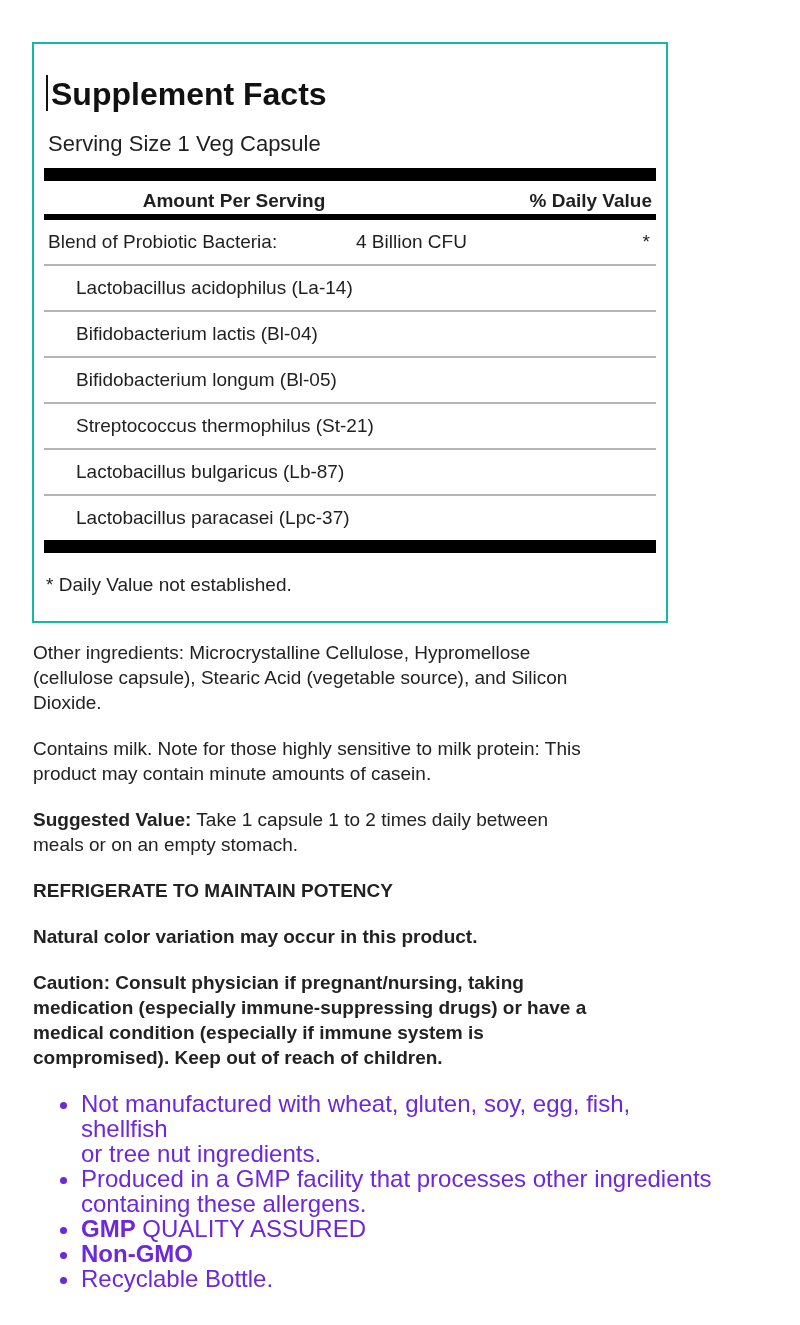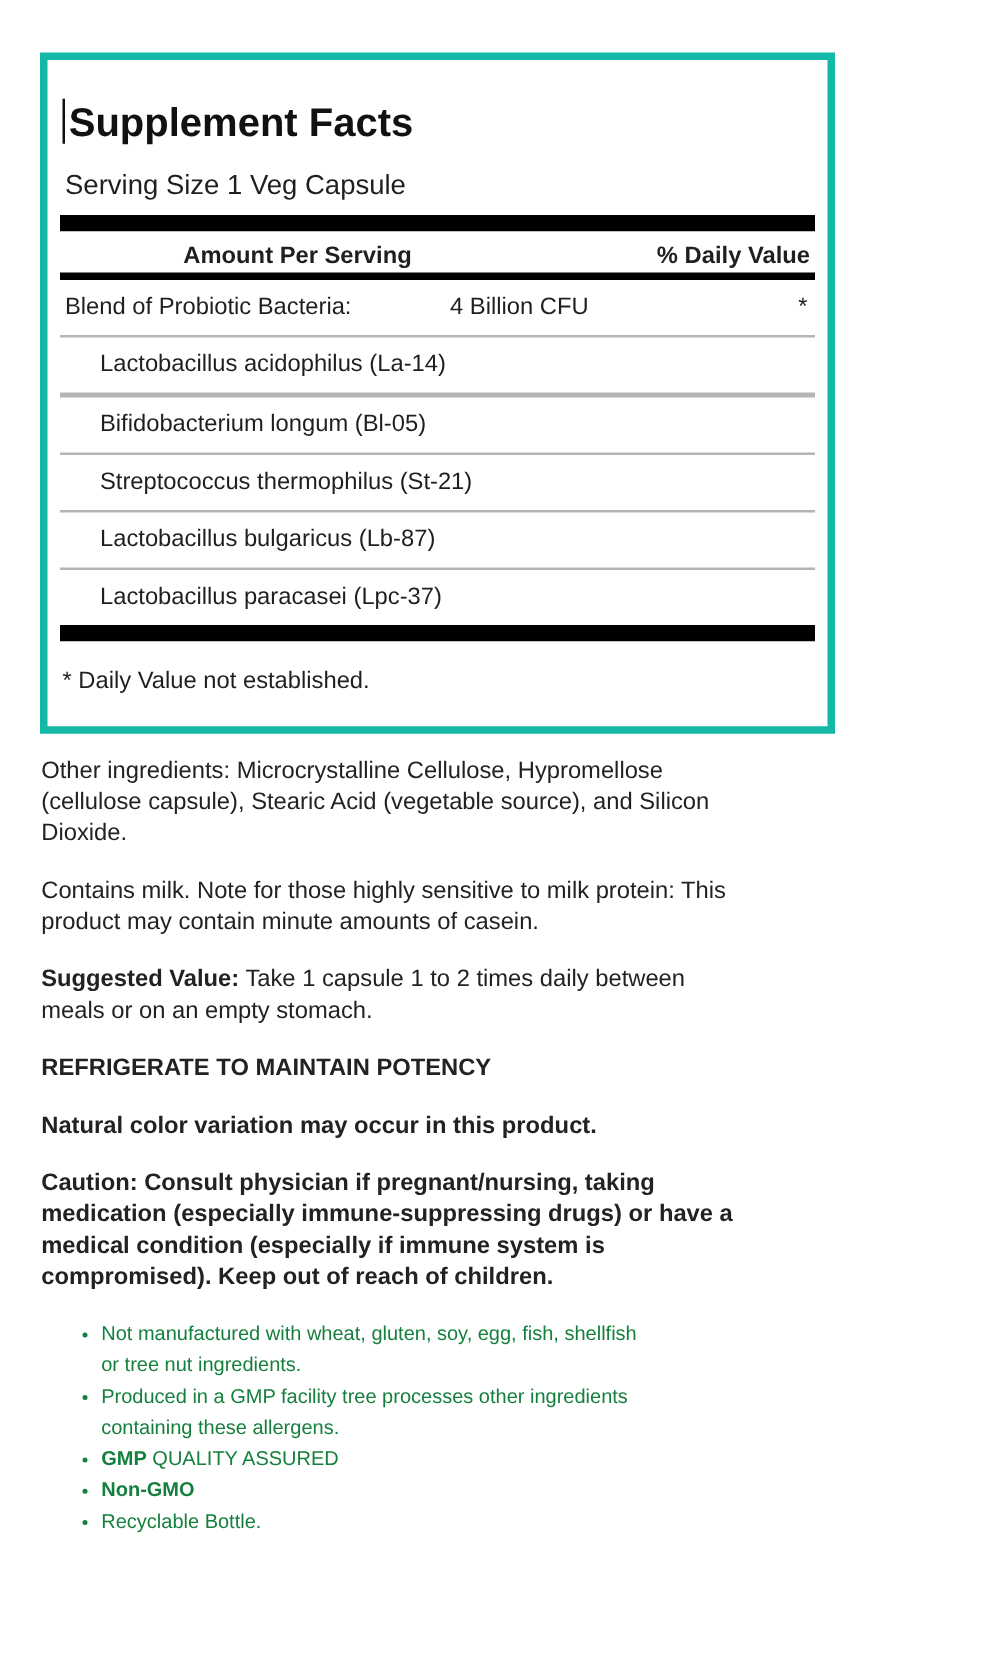--- a/index.html
+++ b/index.html
@@ -10,21 +10,21 @@
     background: #ffffff;
     color: #1f1f1f;
     font-family: "Liberation Sans", "DejaVu Sans", sans-serif;
     overflow: hidden;
   }
   .page { padding: 42px 0 0 32px; }
 
   
   .panel {
     width: 636px;
-    border: 6px solid #14b8a6;
+    border: 2px solid #14b8a6;
     padding: 30px 10px 24px 10px;
     background: #ffffff;
   }
   .panel h1 {
     margin: 0 0 18px 2px;
     font-size: 32px;
     line-height: 40px;
     font-weight: bold;
     color: #111111;
     white-space: nowrap;
@@ -85,23 +85,23 @@
     line-height: 25px;
     white-space: pre-line;
     color: #222222;
   }
   .para.first { margin-top: 17px; }
   .para.bold, .bold { font-weight: bold; }
   ul.features {
     margin: 21px 0 0 1px;
     padding-left: 48px;
     width: 690px;
-    font-size: 16px;
+    font-size: 24px;
     line-height: 25px;
-    color: #15803d;
+    color: #6d28d9;
   }
   ul.features li { white-space: pre-line; }
 </style>
 </head>
 <body>
 
 <div class="page">
 
   <section class="panel">
     <h1><span class="caret"></span><span>Supplement Facts</span></h1>
@@ -122,20 +122,23 @@
       <span class="c-amt">4 Billion CFU</span>
       <span class="c-dv">*</span>
     </div>
 
     <div class="sep"></div>
     <div class="t-row sub">
       <span>Lactobacillus acidophilus (La-14)</span>
     </div>
 
     <div class="sep"></div>
+    <div class="t-row sub">
+      <span>Bifidobacterium lactis (Bl-04)</span>
+    </div>
 
     <div class="sep"></div>
     <div class="t-row sub">
       <span>Bifidobacterium longum (Bl-05)</span>
     </div>
 
     <div class="sep"></div>
     <div class="t-row sub">
       <span>Streptococcus thermophilus (St-21)</span>
     </div>
@@ -170,20 +173,20 @@
   <p class="para bold">Natural color variation may occur in this product.</p>
 
   <p class="para bold">Caution: Consult physician if pregnant/nursing, taking
 medication (especially immune-suppressing drugs) or have a
 medical condition (especially if immune system is
 compromised). Keep out of reach of children.</p>
 
   <ul class="features">
     <li>Not manufactured with wheat, gluten, soy, egg, fish, shellfish
 or tree nut ingredients.</li>
-    <li>Produced in a GMP facility tree processes other ingredients
+    <li>Produced in a GMP facility that processes other ingredients
 containing these allergens.</li>
     <li><b>GMP</b><span> QUALITY ASSURED</span></li>
     <li class="bold">Non-GMO</li>
     <li>Recyclable Bottle.</li>
   </ul>
 
 </div>
 
 </body></html>

